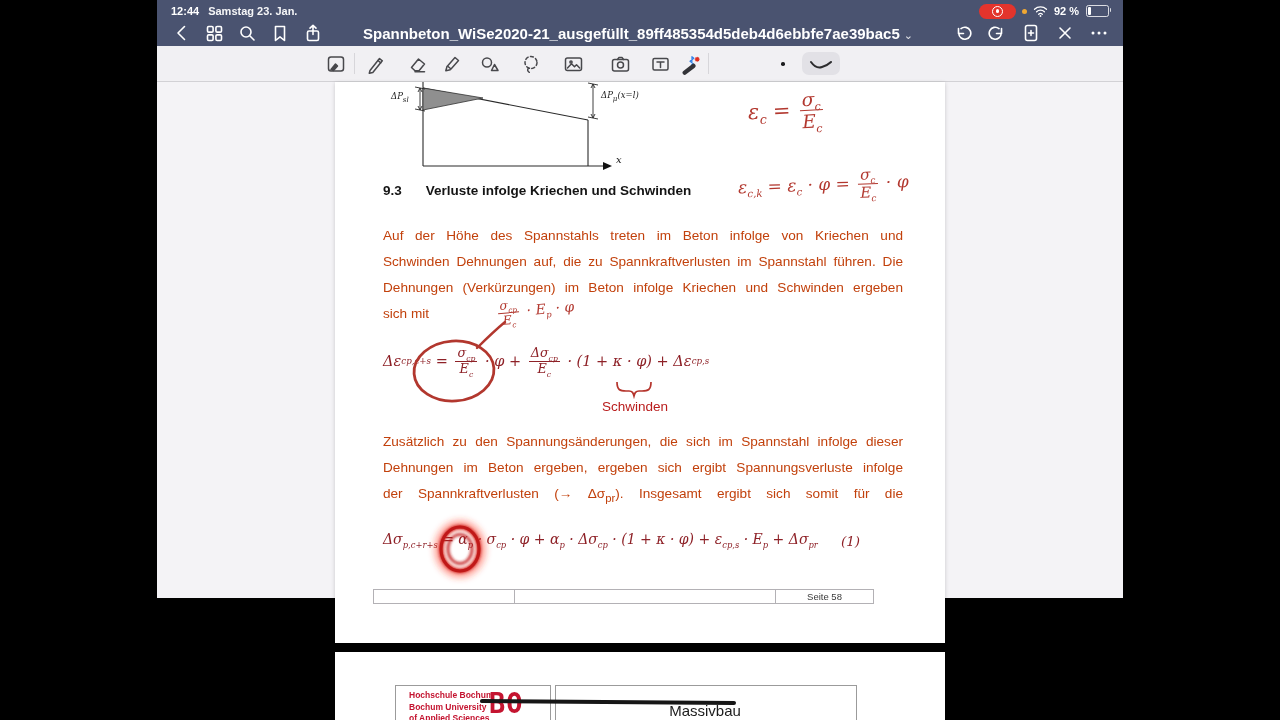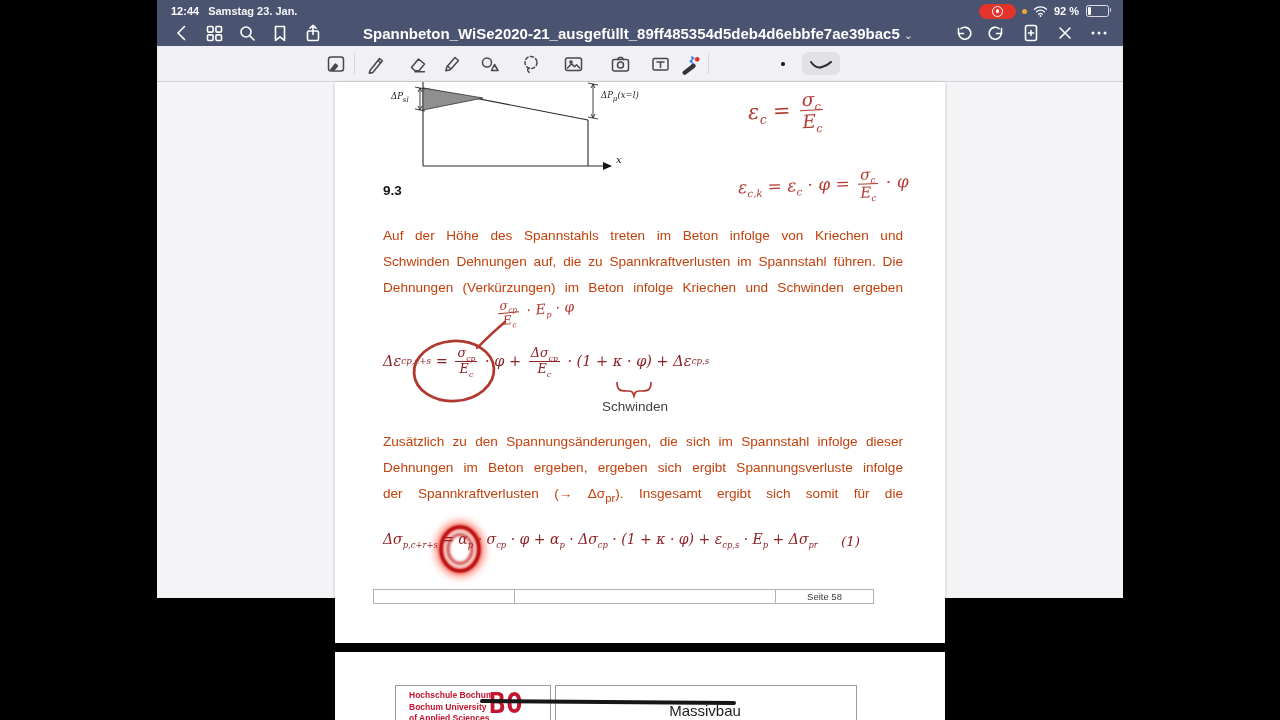--- a/index.html
+++ b/index.html
@@ -57,21 +57,21 @@
 
   .math{color:#8e2127;font-family:"DejaVu Serif",serif;font-style:italic;}
   .formula-main{position:absolute;left:48px;top:264px;font-size:14.5px;display:flex;align-items:center;white-space:pre;}
   .eq1{position:absolute;left:48px;top:449px;font-size:14px;white-space:pre;}
   .eq-num{position:absolute;left:506px;top:451px;font-size:13.5px;}
   .frac{display:inline-flex;flex-direction:column;align-items:center;vertical-align:middle;margin:0 3px;font-size:.88em;line-height:1.15;}
   .frac .num{border-bottom:1.2px solid currentColor;padding:0 2px;}
   .math sub, .ann sub{font-size:.6em;}
   sub{line-height:0;}
 
-  .schwinden{position:absolute;left:250px;top:317px;width:100px;text-align:center;font-size:13.5px;color:#404040;}
+  .schwinden{position:absolute;left:250px;top:317px;width:100px;text-align:center;font-size:13.5px;color:#b91c1c;}
 
   .ann{position:absolute;color:#b2372e;font-family:"DejaVu Serif",serif;font-style:italic;white-space:pre;}
   .ann1{left:413px;top:8px;font-size:21px;transform:rotate(-3deg);}
   .ann2{left:403px;top:86px;font-size:17px;transform:rotate(-2deg);}
   .ann3{left:160px;top:214px;font-size:14px;transform:rotate(-5deg);}
 
   .overlay-svg{position:absolute;left:0;top:0;z-index:5;pointer-events:none;}
 
   .footer-table{position:absolute;left:38px;top:507px;width:499px;height:13px;display:flex;border:1px solid #b3b1b5;background:#fff;}
   .fcell{border-right:1px solid #b3b1b5;height:100%;}
@@ -285,26 +285,28 @@
             <path d="M258 2 l-2 4 M258 2 l2 4 M258 36 l-2 -4 M258 36 l2 -4"></path>
             <path d="M253 1 l10 2 M253 35 l10 2"></path>
           </g>
         </svg>
         <div class="dia-label" style="left:56px;top:9px">ΔP<sub>sl</sub></div>
         <div class="dia-label" style="left:266px;top:8px">ΔP<sub>μ</sub>(x=l)</div>
         <div class="dia-x">x</div>
 
         <div class="h-heading">
           <span>9.3</span>
+          <span>Verluste infolge Kriechen und Schwinden</span>
         </div>
 
         <div class="para" style="top:141px">
           <div class="jline">Auf der Höhe des Spannstahls treten im Beton infolge von Kriechen und</div>
           <div class="jline">Schwinden Dehnungen auf, die zu Spannkraftverlusten im Spannstahl führen. Die</div>
           <div class="jline">Dehnungen (Verkürzungen) im Beton infolge Kriechen und Schwinden ergeben</div>
+          <div class="jline last">sich mit</div>
         </div>
 
         <div class="ann ann1">ε<sub>c</sub> = <span class="frac"><span class="num">σ<sub>c</sub></span><span class="den">E<sub>c</sub></span></span></div>
         <div class="ann ann2">ε<sub>c,k</sub> = ε<sub>c</sub> · φ = <span class="frac"><span class="num">σ<sub>c</sub></span><span class="den">E<sub>c</sub></span></span> · φ</div>
         <div class="ann ann3"><span class="frac"><span class="num">σ<sub>cp</sub></span><span class="den">E<sub>c</sub></span></span> · E<sub>p</sub> · φ</div>
 
         <div class="formula-main math">Δε<sub>cp,c+s</sub> = <span class="frac"><span class="num">σ<sub>cp</sub></span><span class="den">E<sub>c</sub></span></span> · φ + <span class="frac"><span class="num">Δσ<sub>cp</sub></span><span class="den">E<sub>c</sub></span></span> · (1 + κ · φ) + Δε<sub>cp,s</sub></div>
         <div class="schwinden">Schwinden</div>
 
         <div class="para" style="top:347px">

